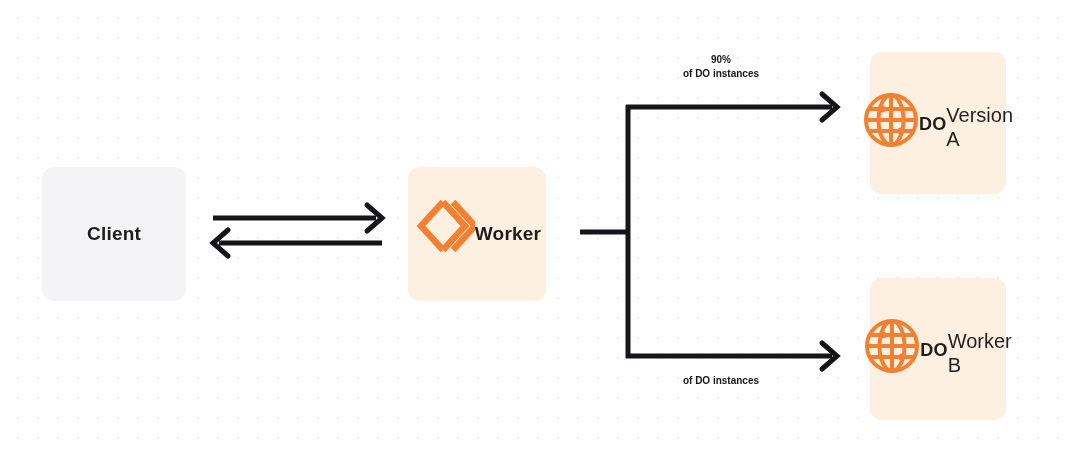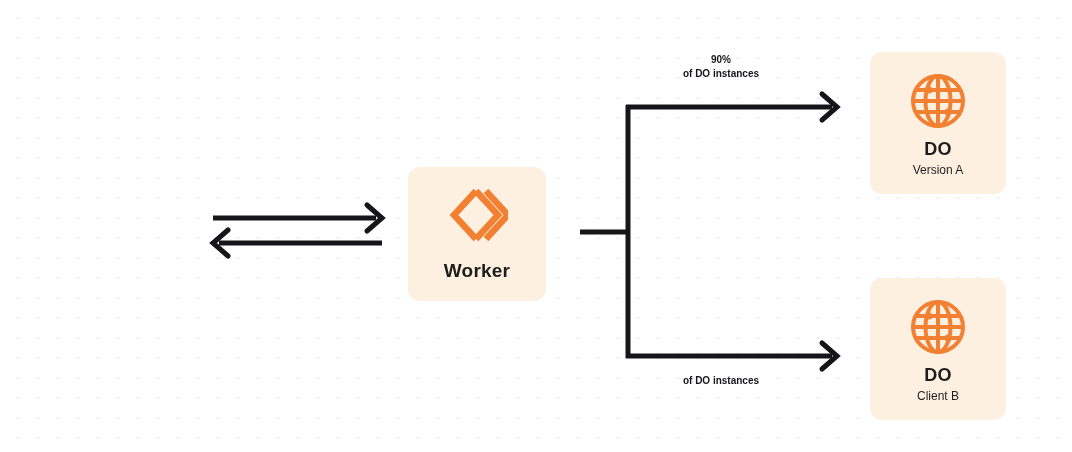--- a/index.html
+++ b/index.html
@@ -22,21 +22,21 @@
     background-image: radial-gradient(circle, #ececf0 1.1px, transparent 1.2px);
     background-size: 20px 20px;
     background-position: 8px 8px;
   }
 
   .node {
     position: absolute;
     box-sizing: border-box;
     border-radius: 12px;
     display: flex;
-    flex-direction: column;
+    flex-direction: row;
     align-items: center;
     justify-content: center;
   }
 
   
   #node-client {
     left: 42px;
     top: 167px;
     width: 144px;
     height: 134px;
@@ -79,21 +79,21 @@
   .node-do .node-icon {
     margin-bottom: 10px;
     line-height: 0;
   }
   .node-do .node-title {
     font-size: 18px;
     font-weight: bold;
     color: #1d1d1b;
   }
   .node-subtitle {
-    font-size: 12px;
+    font-size: 20px;
     font-weight: normal;
     color: #231f20;
     margin-top: 3px;
     line-height: 1.2;
   }
 
   
   .edge-label {
     position: absolute;
     text-align: center;
@@ -149,20 +149,23 @@
       <line x1="626" y1="107" x2="832" y2="107" stroke="#15151a" stroke-width="5" stroke-linecap="butt"></line>
       <polyline points="822,94 837,107 822,120" fill="none" stroke="#15151a" stroke-width="5" stroke-linecap="round" stroke-linejoin="miter"></polyline>
     </g>
 
     <g>
       <line x1="626" y1="356" x2="832" y2="356" stroke="#15151a" stroke-width="5" stroke-linecap="butt"></line>
       <polyline points="822,343 837,356 822,369" fill="none" stroke="#15151a" stroke-width="5" stroke-linecap="round" stroke-linejoin="miter"></polyline>
     </g>
   </svg>
 
+  <div class="node" id="node-client">
+    <span class="node-title">Client</span>
+  </div>
 
   <div class="node" id="node-worker">
     <span class="node-icon">
       <svg width="62" height="58" viewBox="0 0 62 58" xmlns="http://www.w3.org/2000/svg">
 
         <polyline points="30,5 8,29 30,53" fill="none" stroke="#f28033" stroke-width="6.5" stroke-linejoin="miter" stroke-linecap="butt"></polyline>
         <polyline points="30,5 52,29 30,53" fill="none" stroke="#f28033" stroke-width="6.5" stroke-linejoin="miter" stroke-linecap="butt"></polyline>
 
         <polyline points="40,5 62,29 40,53" fill="none" stroke="#f28033" stroke-width="6.5" stroke-linejoin="miter" stroke-linecap="butt"></polyline>
       </svg>
@@ -198,21 +201,21 @@
           <line x1="28" y1="3" x2="28" y2="53"></line>
           <line x1="5.5" y1="17" x2="50.5" y2="17"></line>
           <line x1="3" y1="28" x2="53" y2="28"></line>
           <line x1="5.5" y1="39" x2="50.5" y2="39"></line>
         </g>
         <circle cx="19" cy="17" r="3.6" fill="#f28033"></circle>
         <circle cx="38" cy="39" r="3.6" fill="#f28033"></circle>
       </svg>
     </span>
     <span class="node-title">DO</span>
-    <span class="node-subtitle">Client B</span>
+    <span class="node-subtitle">Worker B</span>
   </div>
 
   <div class="edge-label" id="label-top">
     <div>90%</div>
     <div>of DO instances</div>
   </div>
 
   <div class="edge-label" id="label-bottom">
     <div>of DO instances</div>
   </div>

